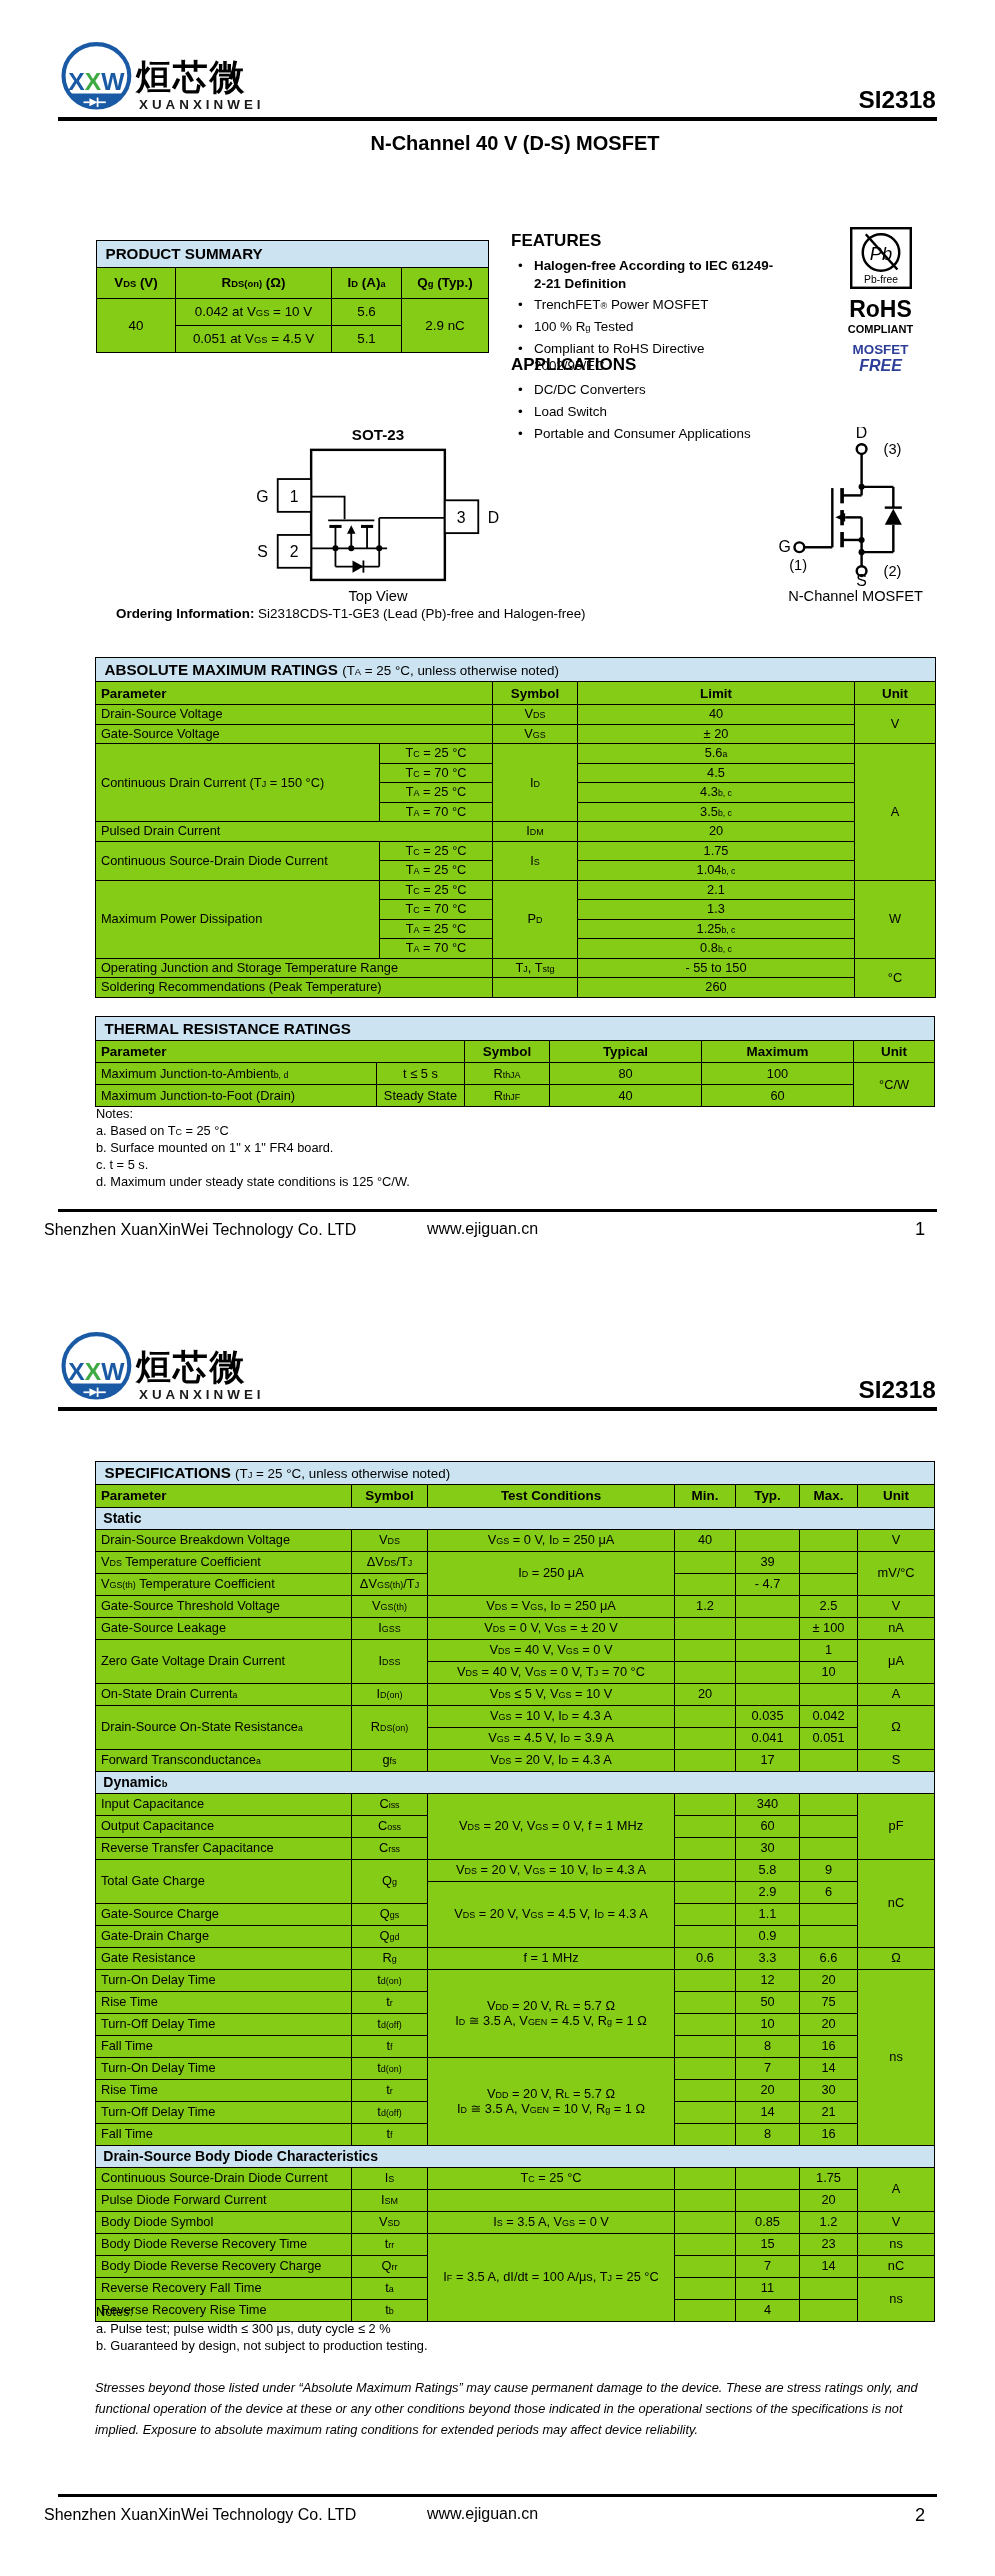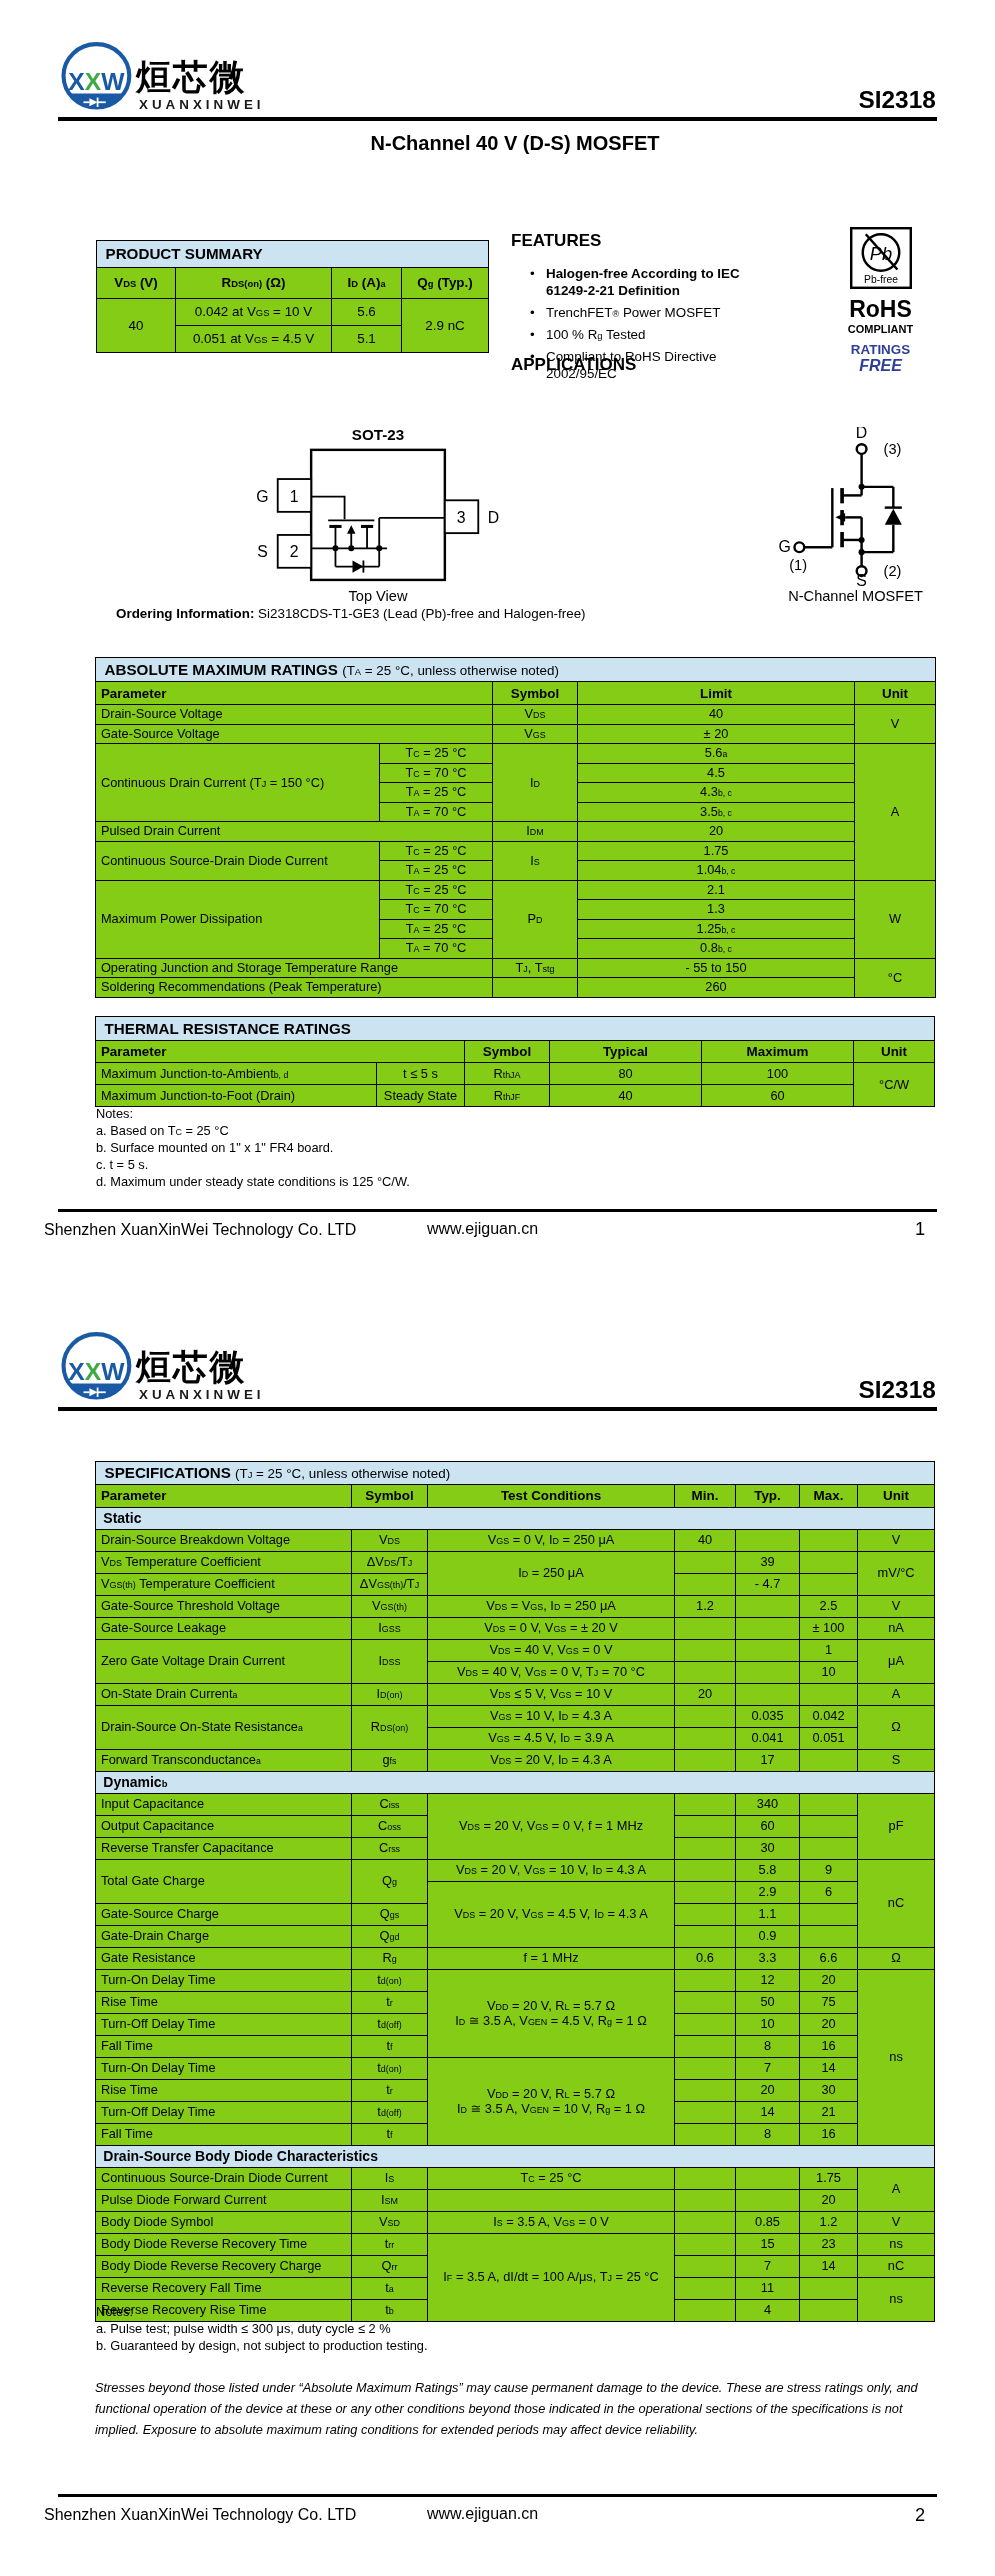--- a/index.html
+++ b/index.html
@@ -23,21 +23,21 @@
   .dt tr.secband td{background:#cce4f2;text-align:left;font-weight:bold;font-size:14px;padding-left:7.3px;}
   sub{font-size:70%;vertical-align:-22%;line-height:0;}
   sup{font-size:68%;vertical-align:34%;line-height:0;}
   .ps tr{height:27px;} .ps tr.cap{height:27.4px;} .ps tr.hrow{height:30.5px;} .ps td,.ps th{font-size:13.4px;}
   .abs tr{height:19.5px;} .abs tr.cap{height:24.4px;} .abs tr.hrow{height:23px;}
   .thm tr{height:22px;} .thm tr.cap{height:24.4px;} .thm tr.hrow{height:22px;}
   .spec tr{height:22px;} .spec tr.cap{height:23px;} .spec tr.hrow{height:23px;} .spec tr.secband{height:22px;}
   
   .blk{position:absolute;}
   .sec-h{font-size:17px;font-weight:bold;margin:0 0 6.1px 0;}
-  ul.bl{list-style:none;margin:14px;padding:0;font-size:13.4px;}
+  ul.bl{list-style:none;margin:2px;padding:0;font-size:13.4px;}
   ul.bl li{position:relative;padding-left:21px;margin:4.3px 0;line-height:1.3;}
   ul.bl li::before{content:"•";position:absolute;left:4.9px;top:0;font-size:13.4px;}
   
   .badges{position:absolute;left:840px;top:227px;width:81px;text-align:center;}
   .rohs{font-size:23px;font-weight:bold;margin-top:4.9px;letter-spacing:0;}
   .compliant{font-size:11px;font-weight:bold;margin-top:0;}
   .halogen{font-size:13.4px;font-weight:bold;color:#2d3e99;margin-top:7.3px;}
   .freeb{font-size:16px;font-weight:bold;font-style:italic;color:#2d3e99;}
   
   .fig{position:absolute;text-align:center;}
@@ -122,26 +122,31 @@
   <div class="badges">
     <svg width="62" height="62" viewBox="0 0 102 102">
       <rect x="2" y="2" width="98" height="98" fill="#fff" stroke="#000" stroke-width="4"></rect>
       <circle cx="51" cy="42" r="30" fill="none" stroke="#000" stroke-width="4"></circle>
       <text x="51" y="54" text-anchor="middle" font-size="30" font-style="italic" font-family="Liberation Serif, serif">Pb</text>
       <line x1="26" y1="12" x2="78" y2="70" stroke="#000" stroke-width="4"></line>
       <text x="51" y="92" text-anchor="middle" font-size="17">Pb-free</text>
     </svg>
     <div class="rohs">RoHS</div>
     <div class="compliant">COMPLIANT</div>
-    <div class="halogen">RATINGS</div>
+    <div class="halogen">MOSFET</div>
     <div class="freeb">FREE</div>
   </div>
 
   <div class="blk" style="left:511px;top:355px;width:268px">
     <div class="sec-h">APPLICATIONS</div>
+    <ul class="bl">
+      <li>DC/DC Converters</li>
+      <li>Load Switch</li>
+      <li>Portable and Consumer Applications</li>
+    </ul>
   </div>
 
   <div class="fig" style="left:244px;top:426px;width:268px">
     <div class="fig-title">SOT-23</div>
     <svg width="268" height="141" viewBox="0 0 440 232" style="display:block;margin:2.4px auto 0">
       <rect x="110" y="8" width="220" height="214" fill="#fff" stroke="#000" stroke-width="4"></rect>
       <rect x="55" y="56" width="55" height="54" fill="#fff" stroke="#000" stroke-width="3"></rect>
       <rect x="55" y="148" width="55" height="54" fill="#fff" stroke="#000" stroke-width="3"></rect>
       <rect x="330" y="91" width="55" height="54" fill="#fff" stroke="#000" stroke-width="3"></rect>
       <text x="30" y="93" text-anchor="middle" font-size="26">G</text>

